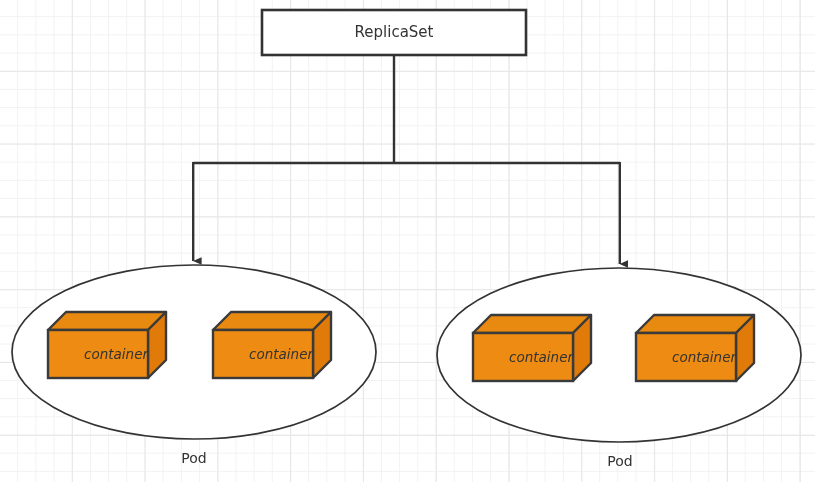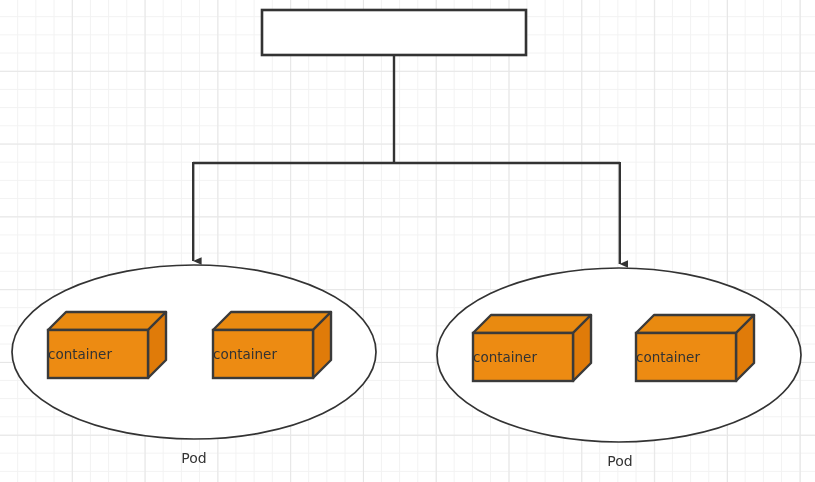--- a/index.html
+++ b/index.html
@@ -55,24 +55,25 @@
     text-align: center;
   }
   #pod-label-left  { left: 134px; top: 449px; }
   #pod-label-right { left: 560px; top: 452px; }
   .container-label {
     position: absolute;
     color: #333333;
     font-family: "DejaVu Sans", sans-serif;
     font-size: 13.5px;
     line-height: 18px;
-    text-align: left;
+    text-align: right;
     white-space: nowrap;
     pointer-events: none;
     width: 100px;
+    font-style: italic;
   }
 </style>
 </head>
 <body>
 
 <div id="canvas">
 
   <svg id="vector-layer" viewBox="0 0 815 482" xmlns="http://www.w3.org/2000/svg">
 
     <defs>
@@ -113,20 +114,21 @@
       <rect x="473" y="333" width="100" height="48" fill="#ED8B12" stroke="#3A3A3A" stroke-width="2.4"></rect>
     </g>
 
     <g>
       <path d="M 636 333 L 654 315 L 754 315 L 736 333 Z" fill="#E98A10" stroke="#3A3A3A" stroke-width="2.4" stroke-linejoin="round"></path>
       <path d="M 736 333 L 754 315 L 754 363 L 736 381 Z" fill="#E07B09" stroke="#3A3A3A" stroke-width="2.4" stroke-linejoin="round"></path>
       <rect x="636" y="333" width="100" height="48" fill="#ED8B12" stroke="#3A3A3A" stroke-width="2.4"></rect>
     </g>
   </svg>
 
+  <div class="node-label" id="replicaset-label">ReplicaSet</div>
 
   <div class="container-label" style="left:48px; top:345px;">container</div>
 
   <div class="container-label" style="left:213px; top:345px;">container</div>
 
   <div class="container-label" style="left:473px; top:348px;">container</div>
 
   <div class="container-label" style="left:636px; top:348px;">container</div>
 
   <div class="node-label pod-label" id="pod-label-left">Pod</div>

